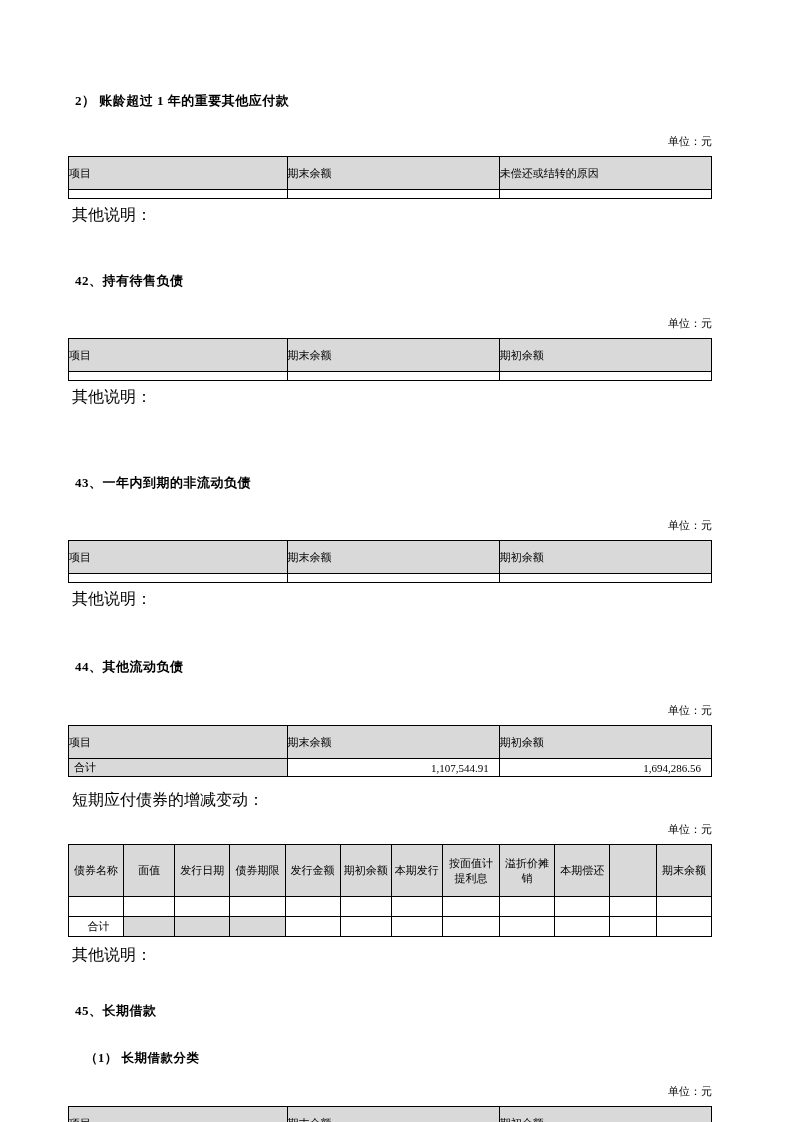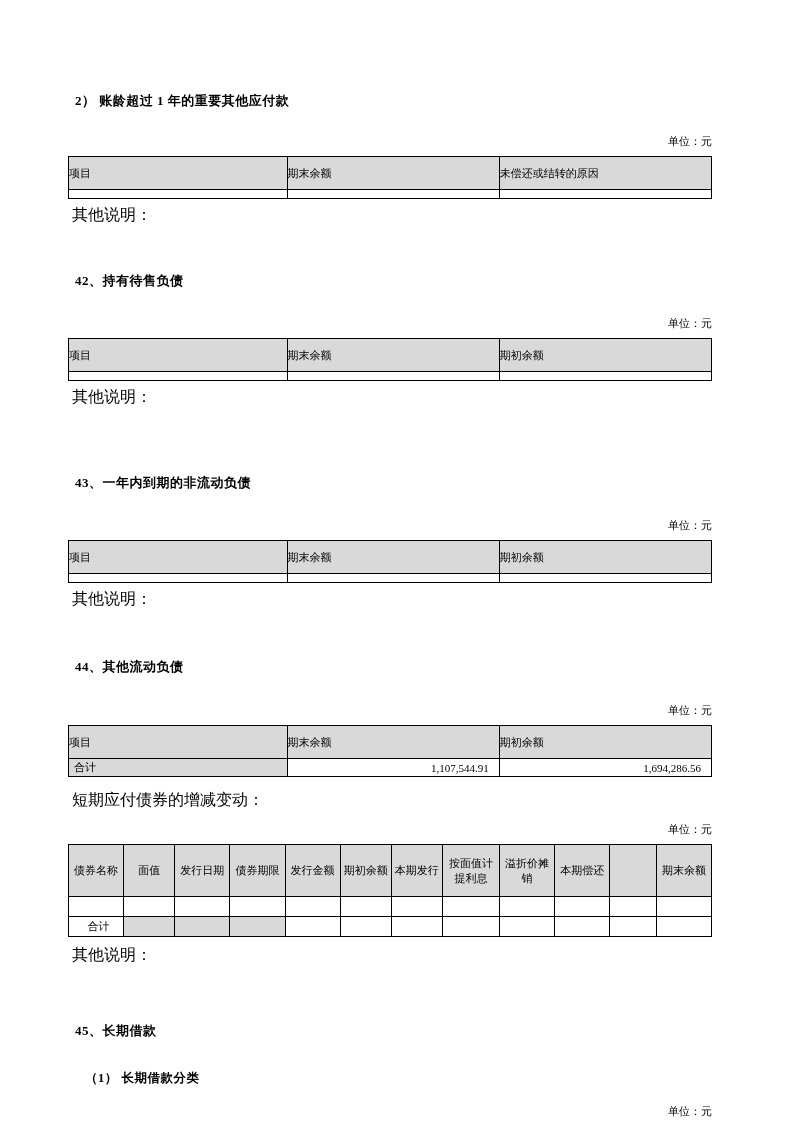--- a/index.html
+++ b/index.html
@@ -42,21 +42,21 @@
   .mt-unit3  { margin-top:26px; }
   .mt-tbl3   { margin-top:7px; }
   .mt-note3  { margin-top:6px; }
   .mt-sec44  { margin-top:48px; }
   .mt-unit4  { margin-top:27px; }
   .mt-tbl4   { margin-top:7px; }
   .mt-bondcap{ margin-top:13px; }
   .mt-unit5  { margin-top:11px; }
   .mt-tbl5   { margin-top:7px; }
   .mt-note4  { margin-top:8px; }
-  .mt-sec45  { margin-top:56px; }
+  .mt-sec45  { margin-top:36px; }
   .mt-sub45  { margin-top:30px; }
   .mt-unit6  { margin-top:17px; }
   .mt-tbl6   { margin-top:7px; }
   .mt-note5  { margin-top:13px; }
 </style>
 </head>
 <body>
 
 <div class="content">
 

